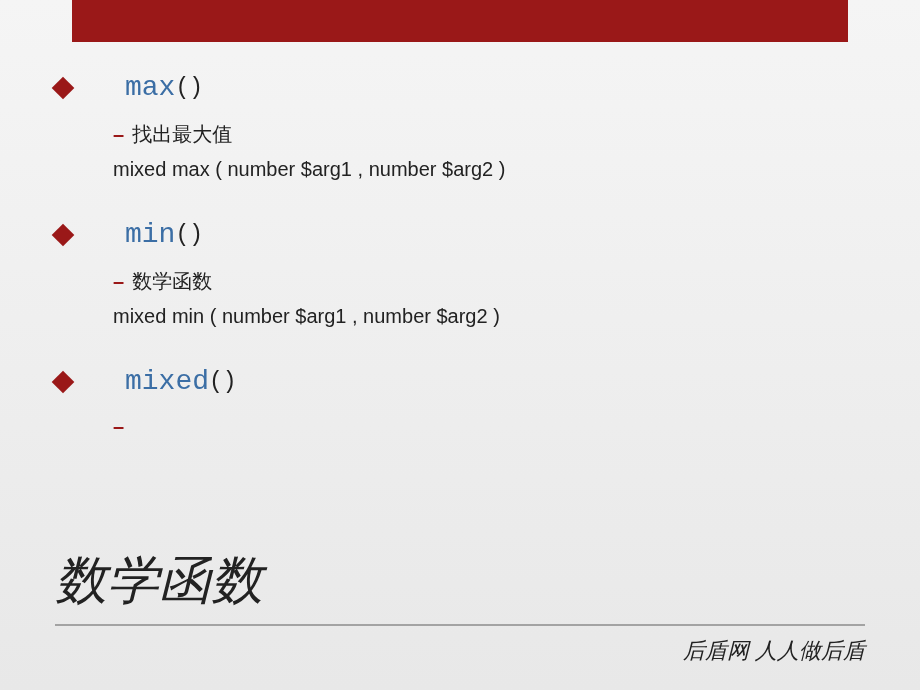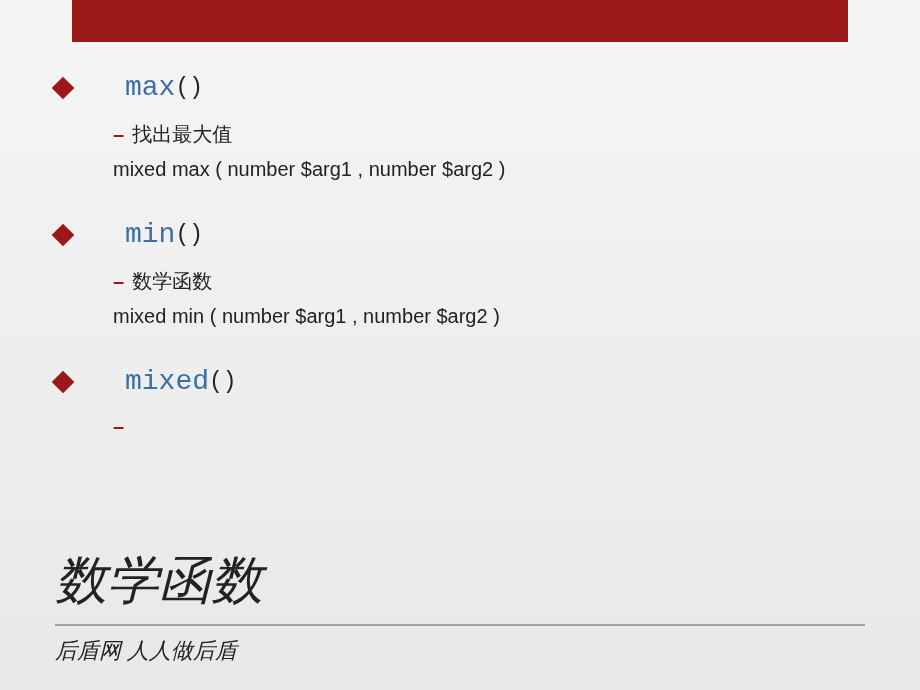--- a/index.html
+++ b/index.html
@@ -82,20 +82,21 @@
     .title {
       font-size: 52px;
       font-style: italic;
       color: #222;
       font-weight: normal;
       padding-bottom: 8px;
       border-bottom: 2px solid #a3a3a3;
       margin-bottom: 10px;
     }
     .slogan {
+      text-align: right;
       font-size: 22px;
       font-style: italic;
       color: #222;
     }
   </style>
 </head>
 <body>
 
 <div class="top-bar"></div>
 

